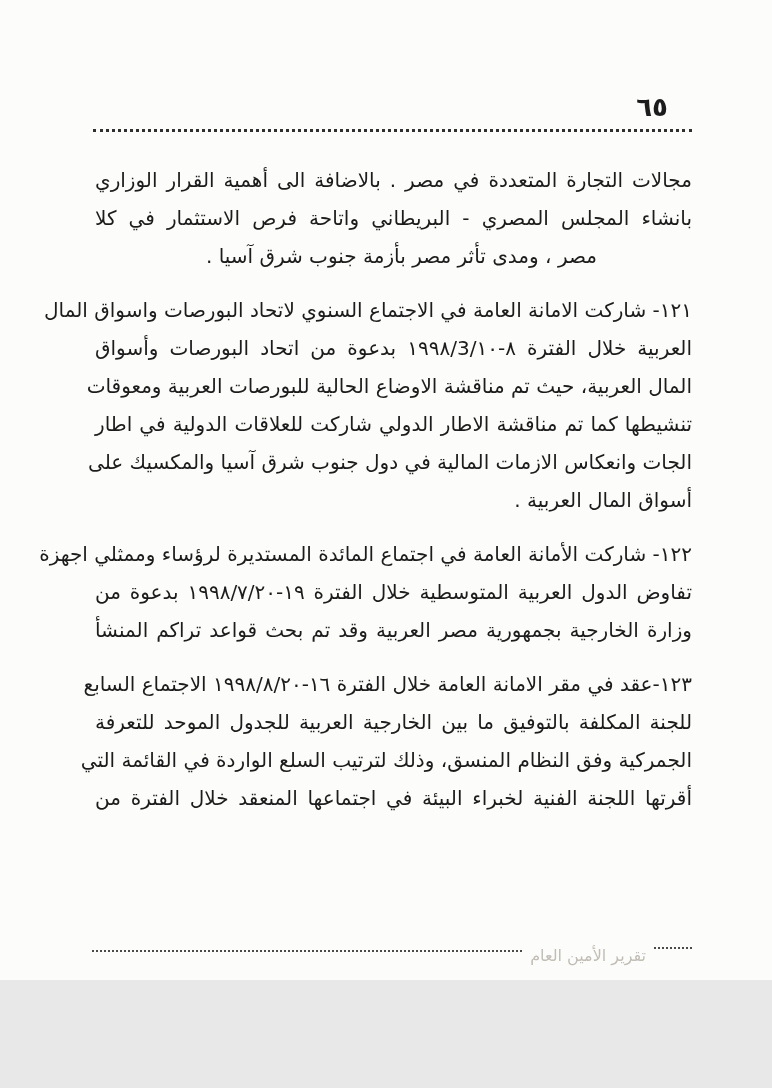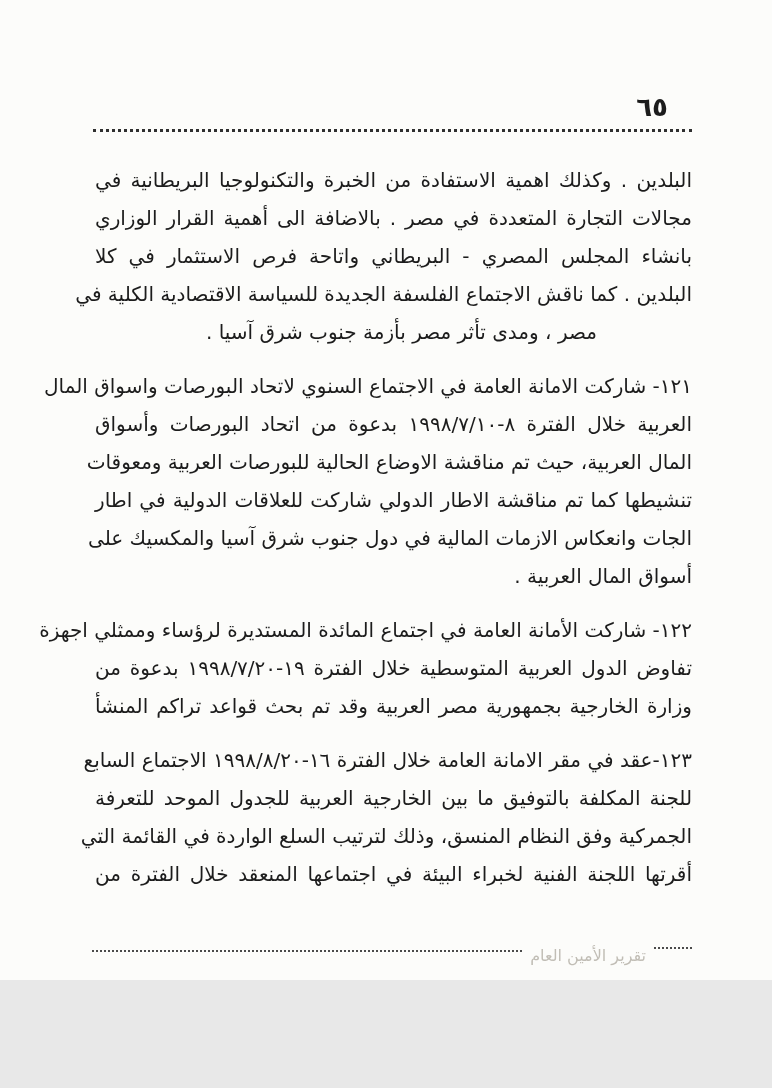--- a/index.html
+++ b/index.html
@@ -89,30 +89,28 @@
 
 <div class="page">
 
   <div class="page-number">٦٥</div>
 
   <div class="header-rule"></div>
 
   <div class="content">
 
       <div class="para">
-        <div class="line">البلدين . وكذلك اهمية الاستفادة من الخبرة والتكنولوجيا البريطانية في</div>
         <div class="line">مجالات التجارة المتعددة في مصر . بالاضافة الى أهمية القرار الوزاري</div>
         <div class="line">بانشاء المجلس المصري - البريطاني واتاحة فرص الاستثمار في كلا</div>
-        <div class="line">البلدين . كما ناقش الاجتماع الفلسفة الجديدة للسياسة الاقتصادية الكلية في</div>
         <div class="line last-indent">مصر ، ومدى تأثر مصر بأزمة جنوب شرق آسيا .</div>
       </div>
 
       <div class="para">
         <div class="line">١٢١- شاركت الامانة العامة في الاجتماع السنوي لاتحاد البورصات واسواق المال</div>
-        <div class="line">العربية خلال الفترة ٨-١٩٩٨/٧/١٠ بدعوة من اتحاد البورصات وأسواق</div>
+        <div class="line">العربية خلال الفترة ٨-١٩٩٨/3/١٠ بدعوة من اتحاد البورصات وأسواق</div>
         <div class="line">المال العربية، حيث تم مناقشة الاوضاع الحالية للبورصات العربية ومعوقات</div>
         <div class="line">تنشيطها كما تم مناقشة الاطار الدولي شاركت للعلاقات الدولية في اطار</div>
         <div class="line">الجات وانعكاس الازمات المالية في دول جنوب شرق آسيا والمكسيك على</div>
         <div class="line last-right">أسواق المال العربية .</div>
       </div>
 
       <div class="para">
         <div class="line">١٢٢- شاركت الأمانة العامة في اجتماع المائدة المستديرة لرؤساء وممثلي اجهزة</div>
         <div class="line">تفاوض الدول العربية المتوسطية خلال الفترة ١٩-١٩٩٨/٧/٢٠ بدعوة من</div>
         <div class="line">وزارة الخارجية بجمهورية مصر العربية وقد تم بحث قواعد تراكم المنشأ</div>

